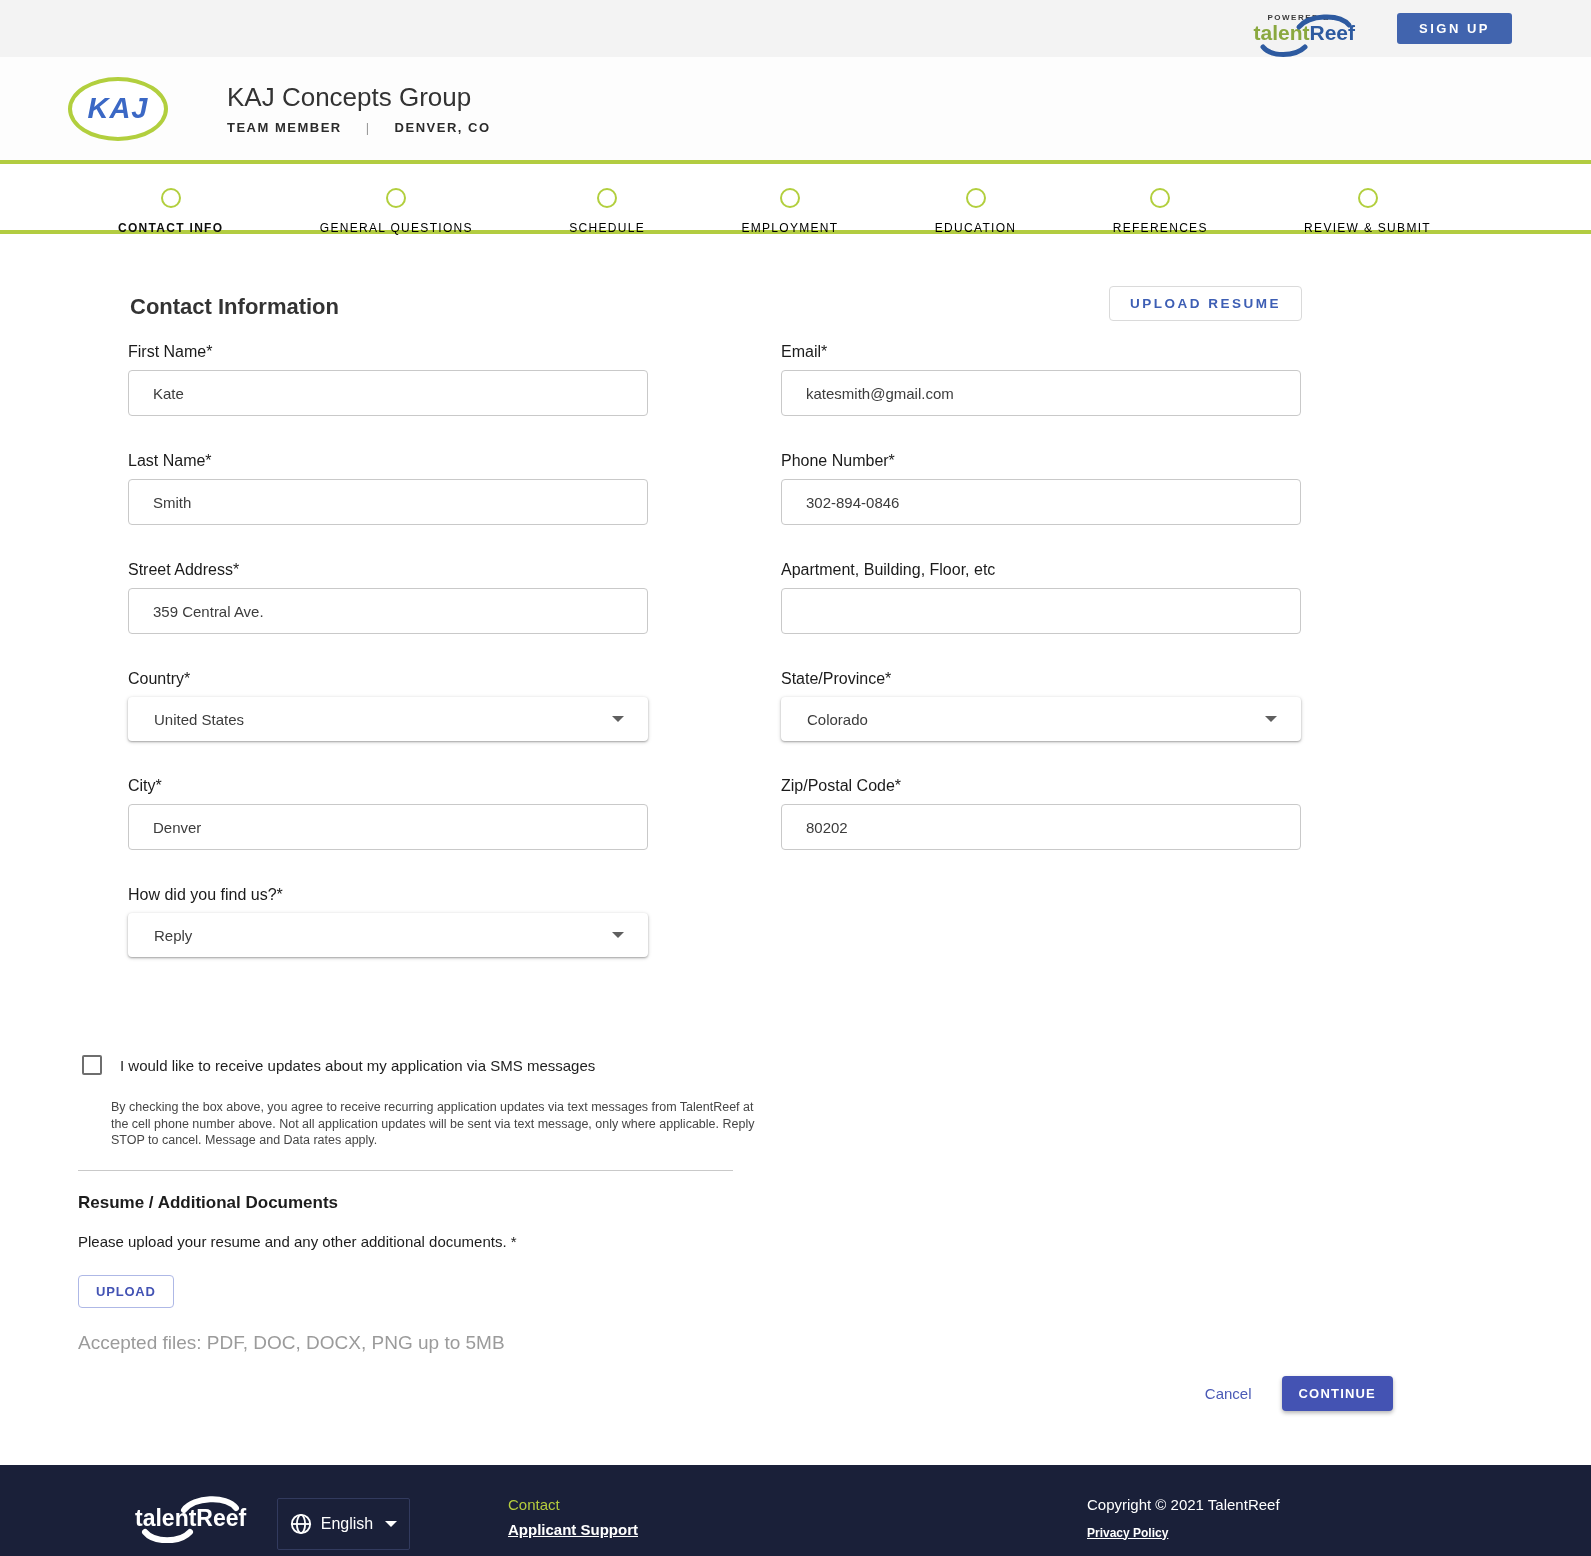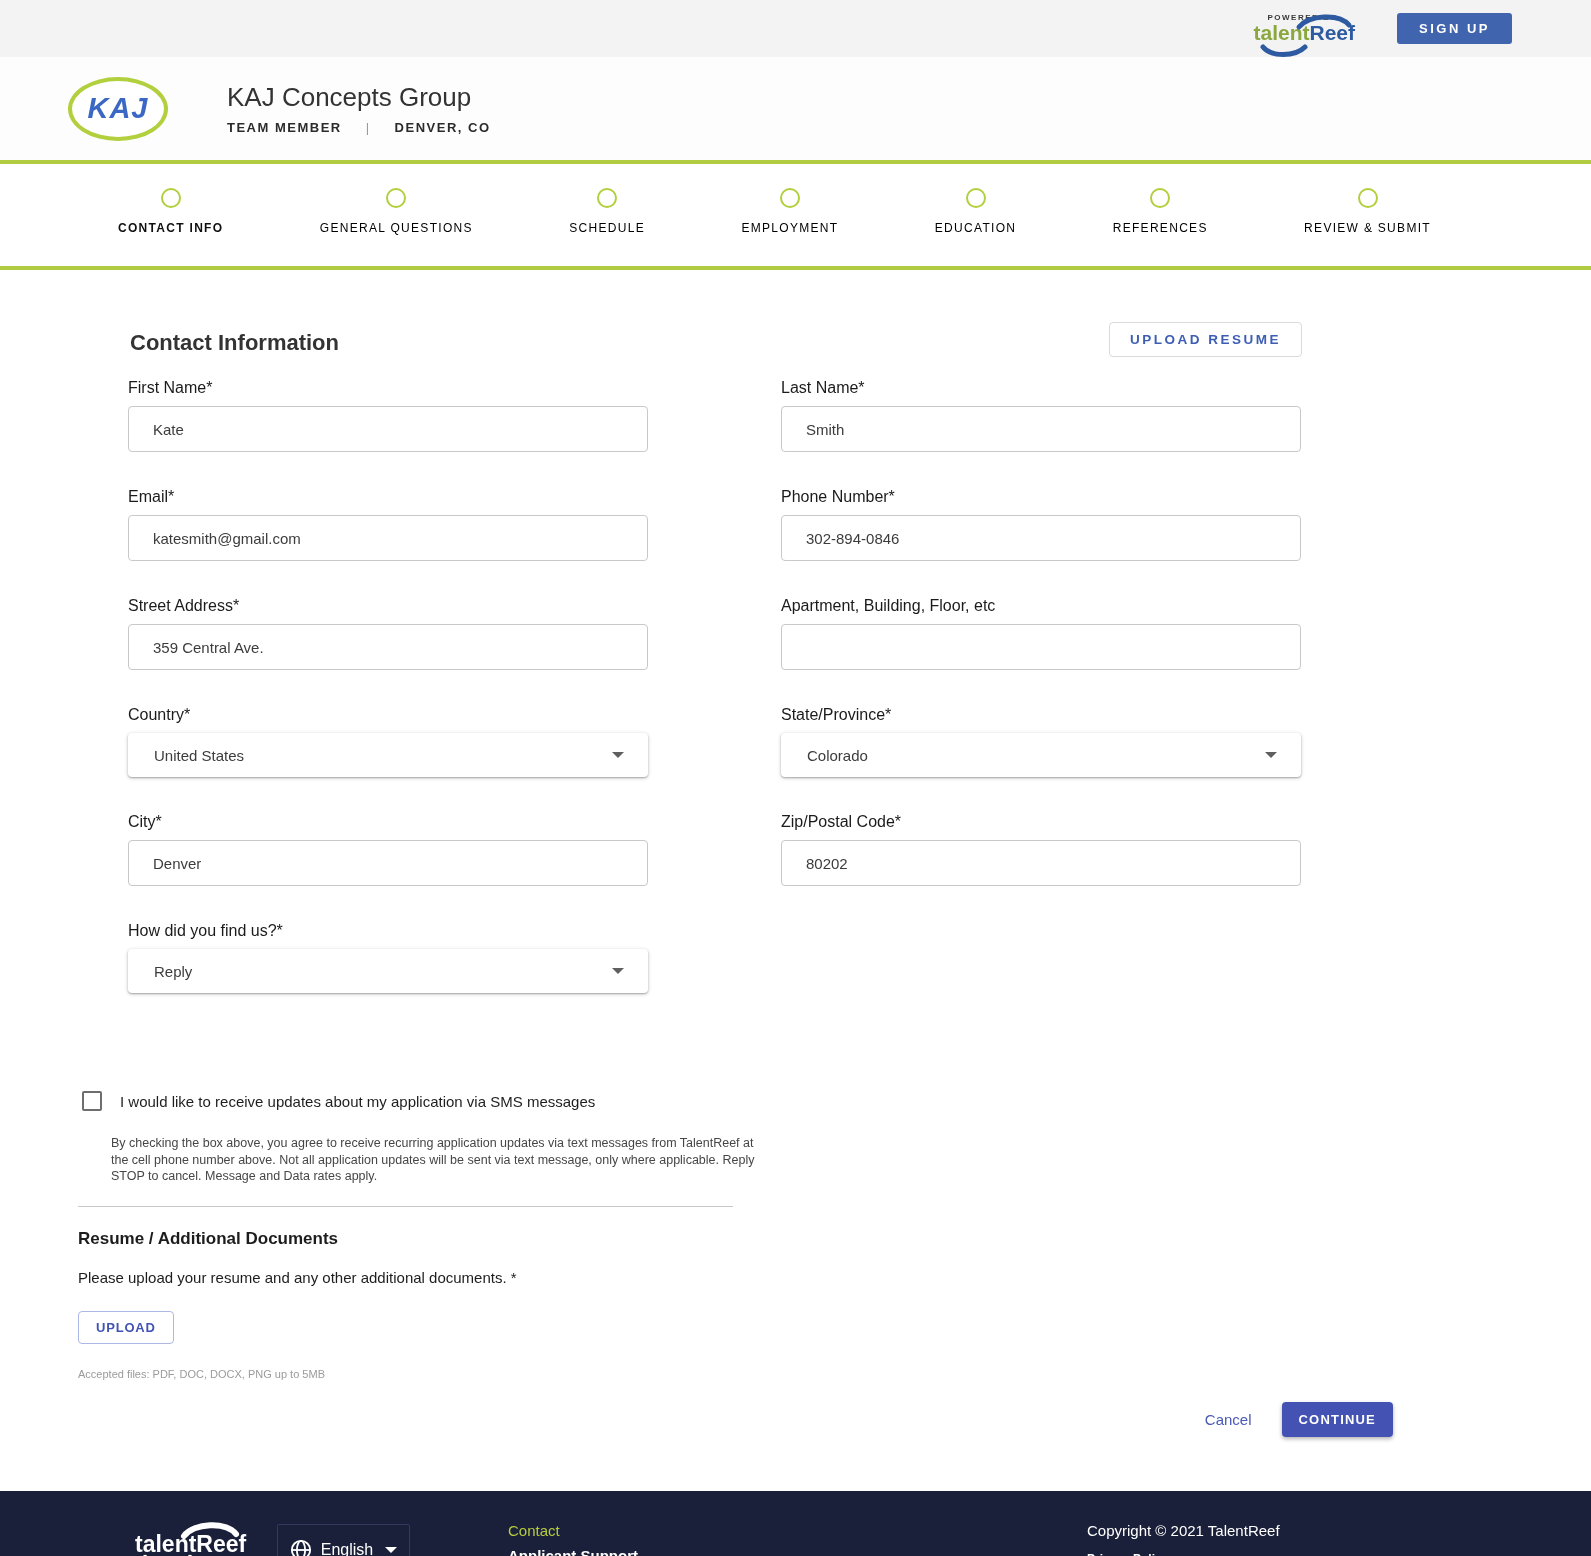--- a/index.html
+++ b/index.html
@@ -50,21 +50,21 @@
   .company-sub { display:flex; align-items:center; gap:24px; }
   .company-sub .sub-item {
     font-size:13px; font-weight:bold; letter-spacing:1.5px; color:#2b2b2b;
   }
   .company-sub .sep { color:#9a9a9a; font-weight:normal; }
 
   .green-line { height:4px; background:#b2cc41; }
 
   
   .stepper {
-    height:102px; background:#fff;
+    height:66px; background:#fff;
     display:flex; justify-content:space-between; align-items:flex-start;
     padding:24px 160px 0 118px;
   }
   .step { text-align:center; cursor:pointer; }
   .step-circle {
     display:inline-block; width:20px; height:20px; border-radius:50%;
     border:2.5px solid #b2cf3e; background:#fff; margin-bottom:9px;
   }
   .step-label {
     display:block; font-size:12px; font-weight:400; letter-spacing:1.3px; color:#000000;
@@ -125,21 +125,21 @@
 
   
   .resume-title { font-size:17px; font-weight:bold; color:#1d1d1d; margin-top:22px; }
   .resume-instruction { font-size:15px; color:#1d1d1d; margin-top:20px; }
   .upload-btn {
     margin-top:25px;
     background:#fff; border:1px solid #aeb8e6; border-radius:4px;
     color:#4353b4; font-size:13px; font-weight:bold; letter-spacing:0.8px;
     padding:8px 17px; cursor:pointer; font-family:inherit;
   }
-  .accepted-files { font-size:11px; color:#9b9b9b; margin-top:24px; }
+  .accepted-files { font-size:19px; color:#9b9b9b; margin-top:24px; }
 
   
   .actions {
     width:1315px; display:flex; justify-content:flex-end; align-items:center;
     gap:30px; margin-top:22px; padding-bottom:54px;
   }
   .cancel-link {
     font-size:15px; color:#4a5ab6; background:none; border:none;
     cursor:pointer; font-family:inherit;
   }
@@ -247,27 +247,27 @@
     <h1 class="page-title">Contact Information</h1>
     <button class="upload-resume-btn">UPLOAD RESUME</button>
   </div>
 
   <div class="form-grid">
     <div class="field">
       <label>First Name*</label>
       <input type="text" value="Kate" style="">
     </div>
     <div class="field">
+      <label>Email*</label>
+      <input type="text" value="katesmith@gmail.com" style="">
+    </div>
+
+    <div class="field">
       <label>Last Name*</label>
       <input type="text" value="Smith" style="">
-    </div>
-
-    <div class="field">
-      <label>Email*</label>
-      <input type="text" value="katesmith@gmail.com" style="">
     </div>
     <div class="field">
       <label>Phone Number*</label>
       <input type="text" value="302-894-0846" style="">
     </div>
 
     <div class="field">
       <label>Street Address*</label>
       <input type="text" value="359 Central Ave." style="">
     </div>

